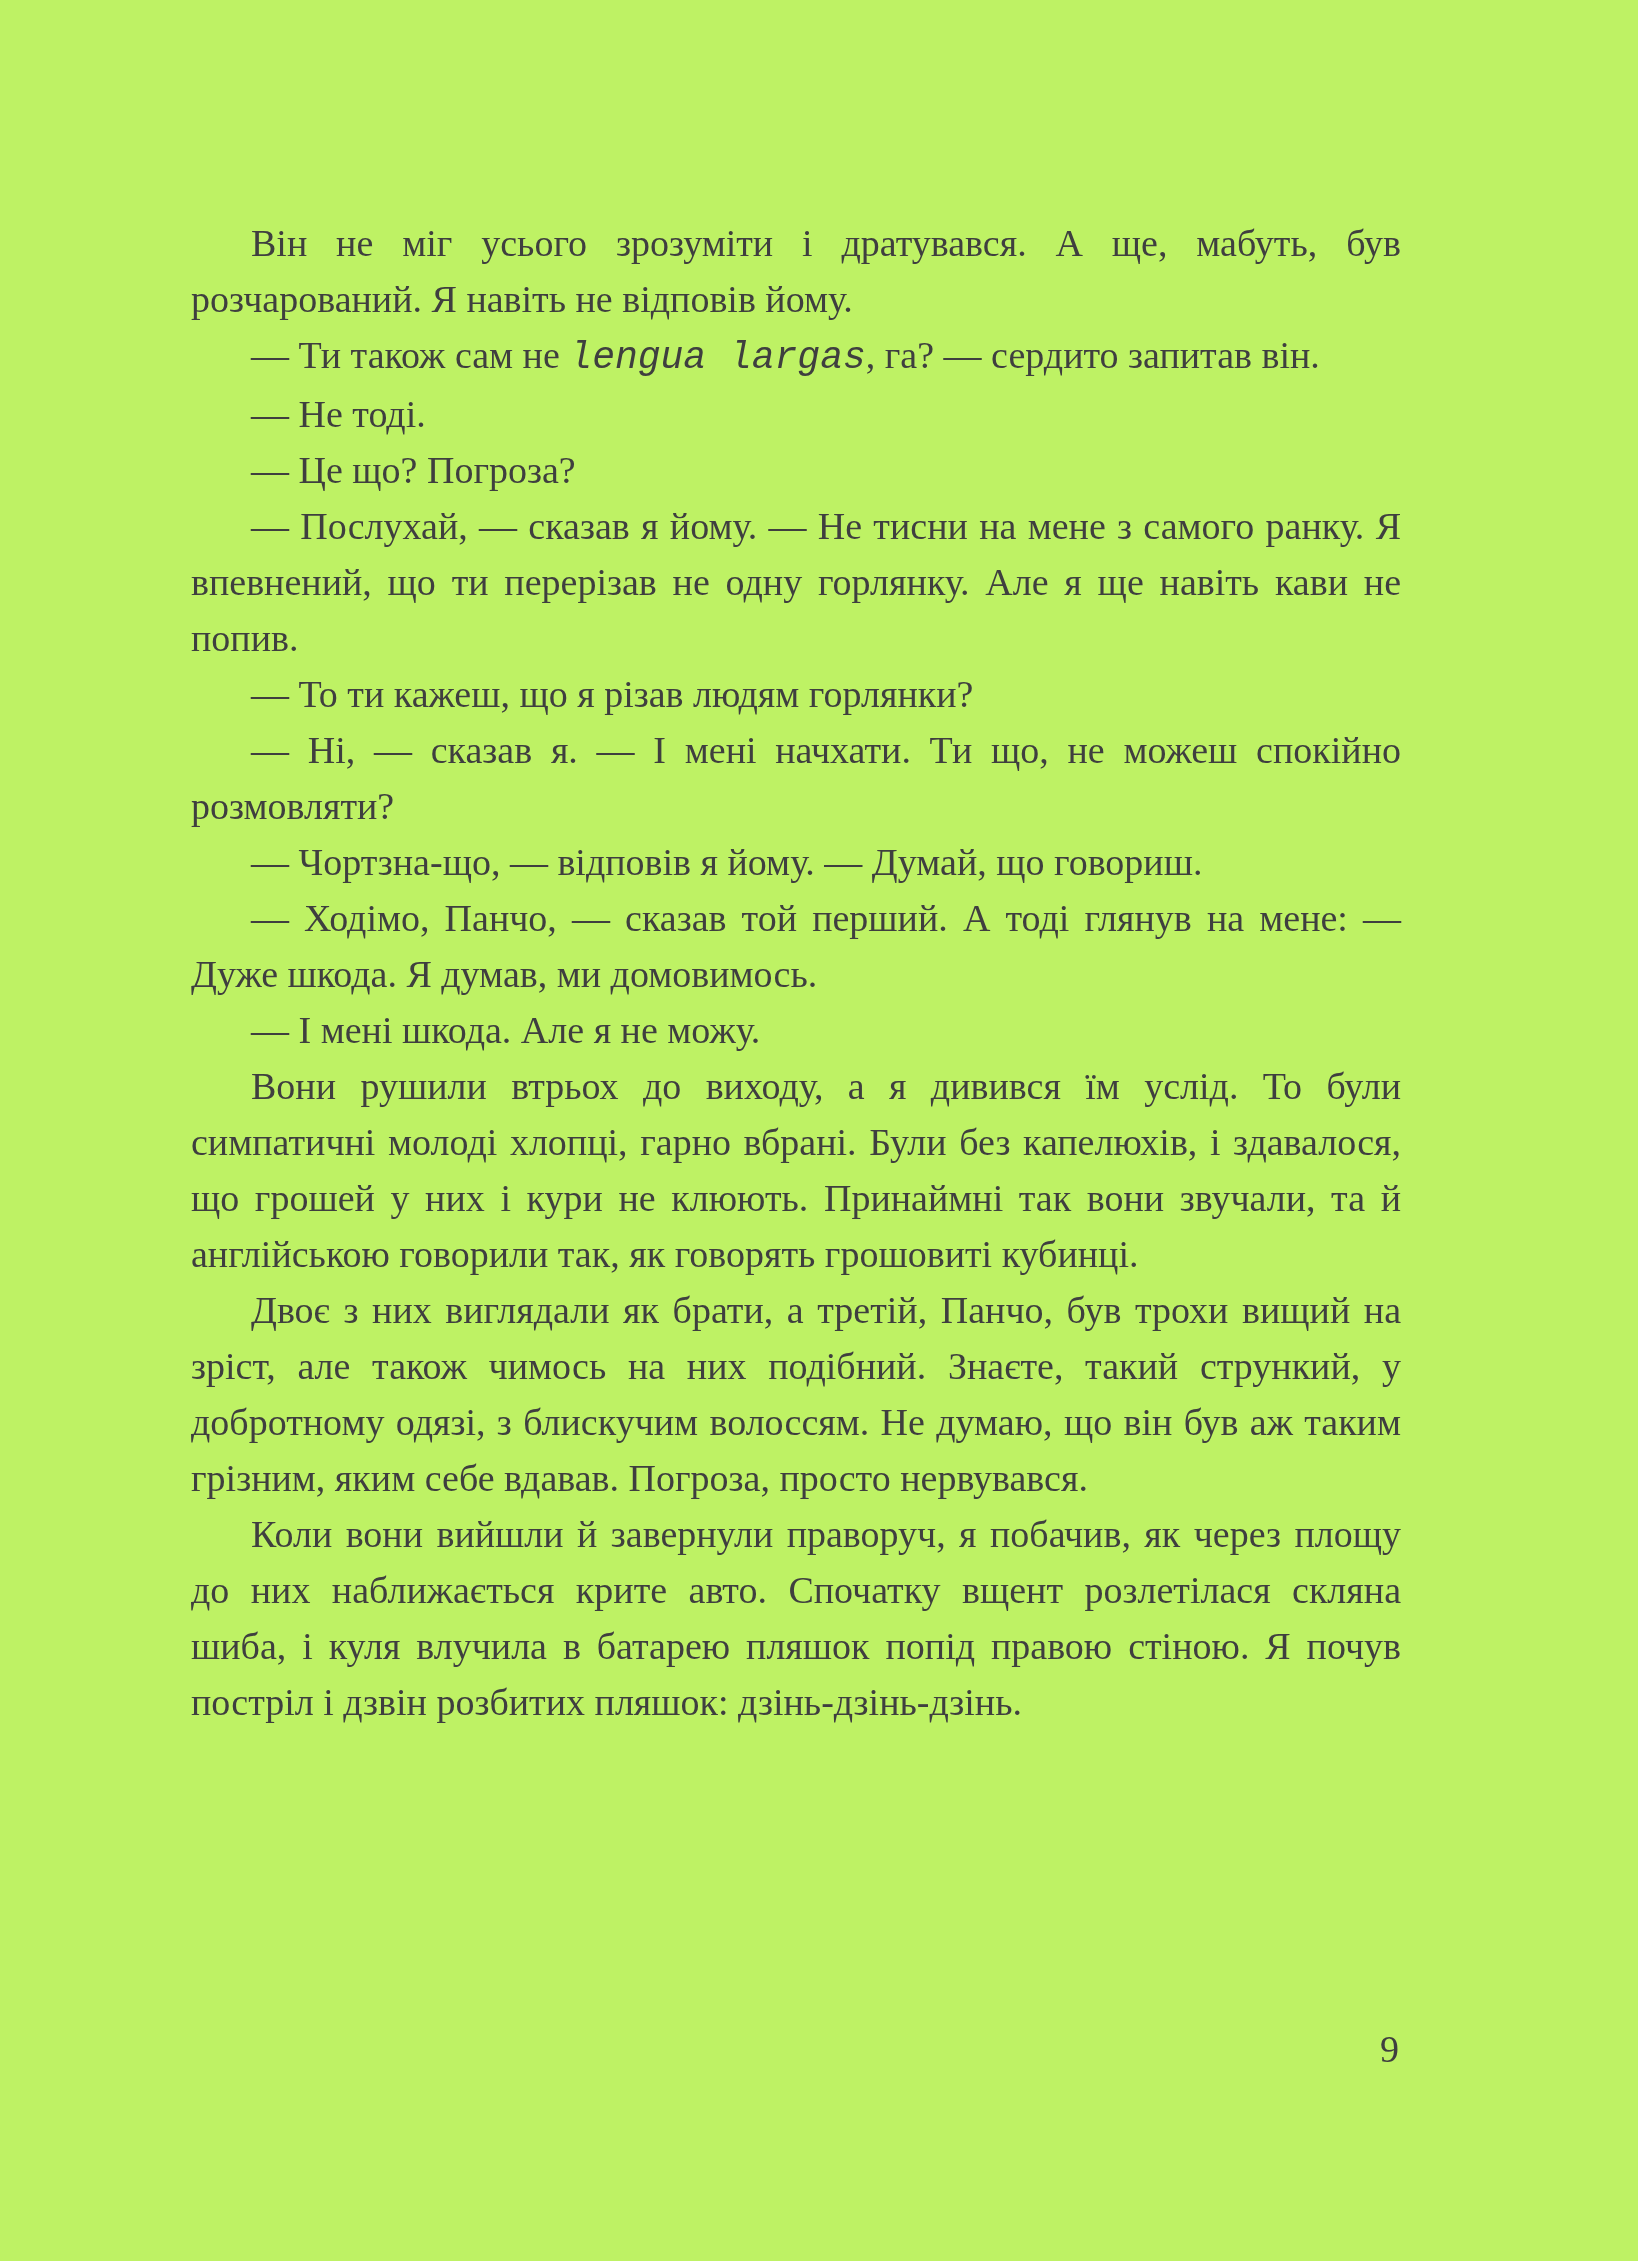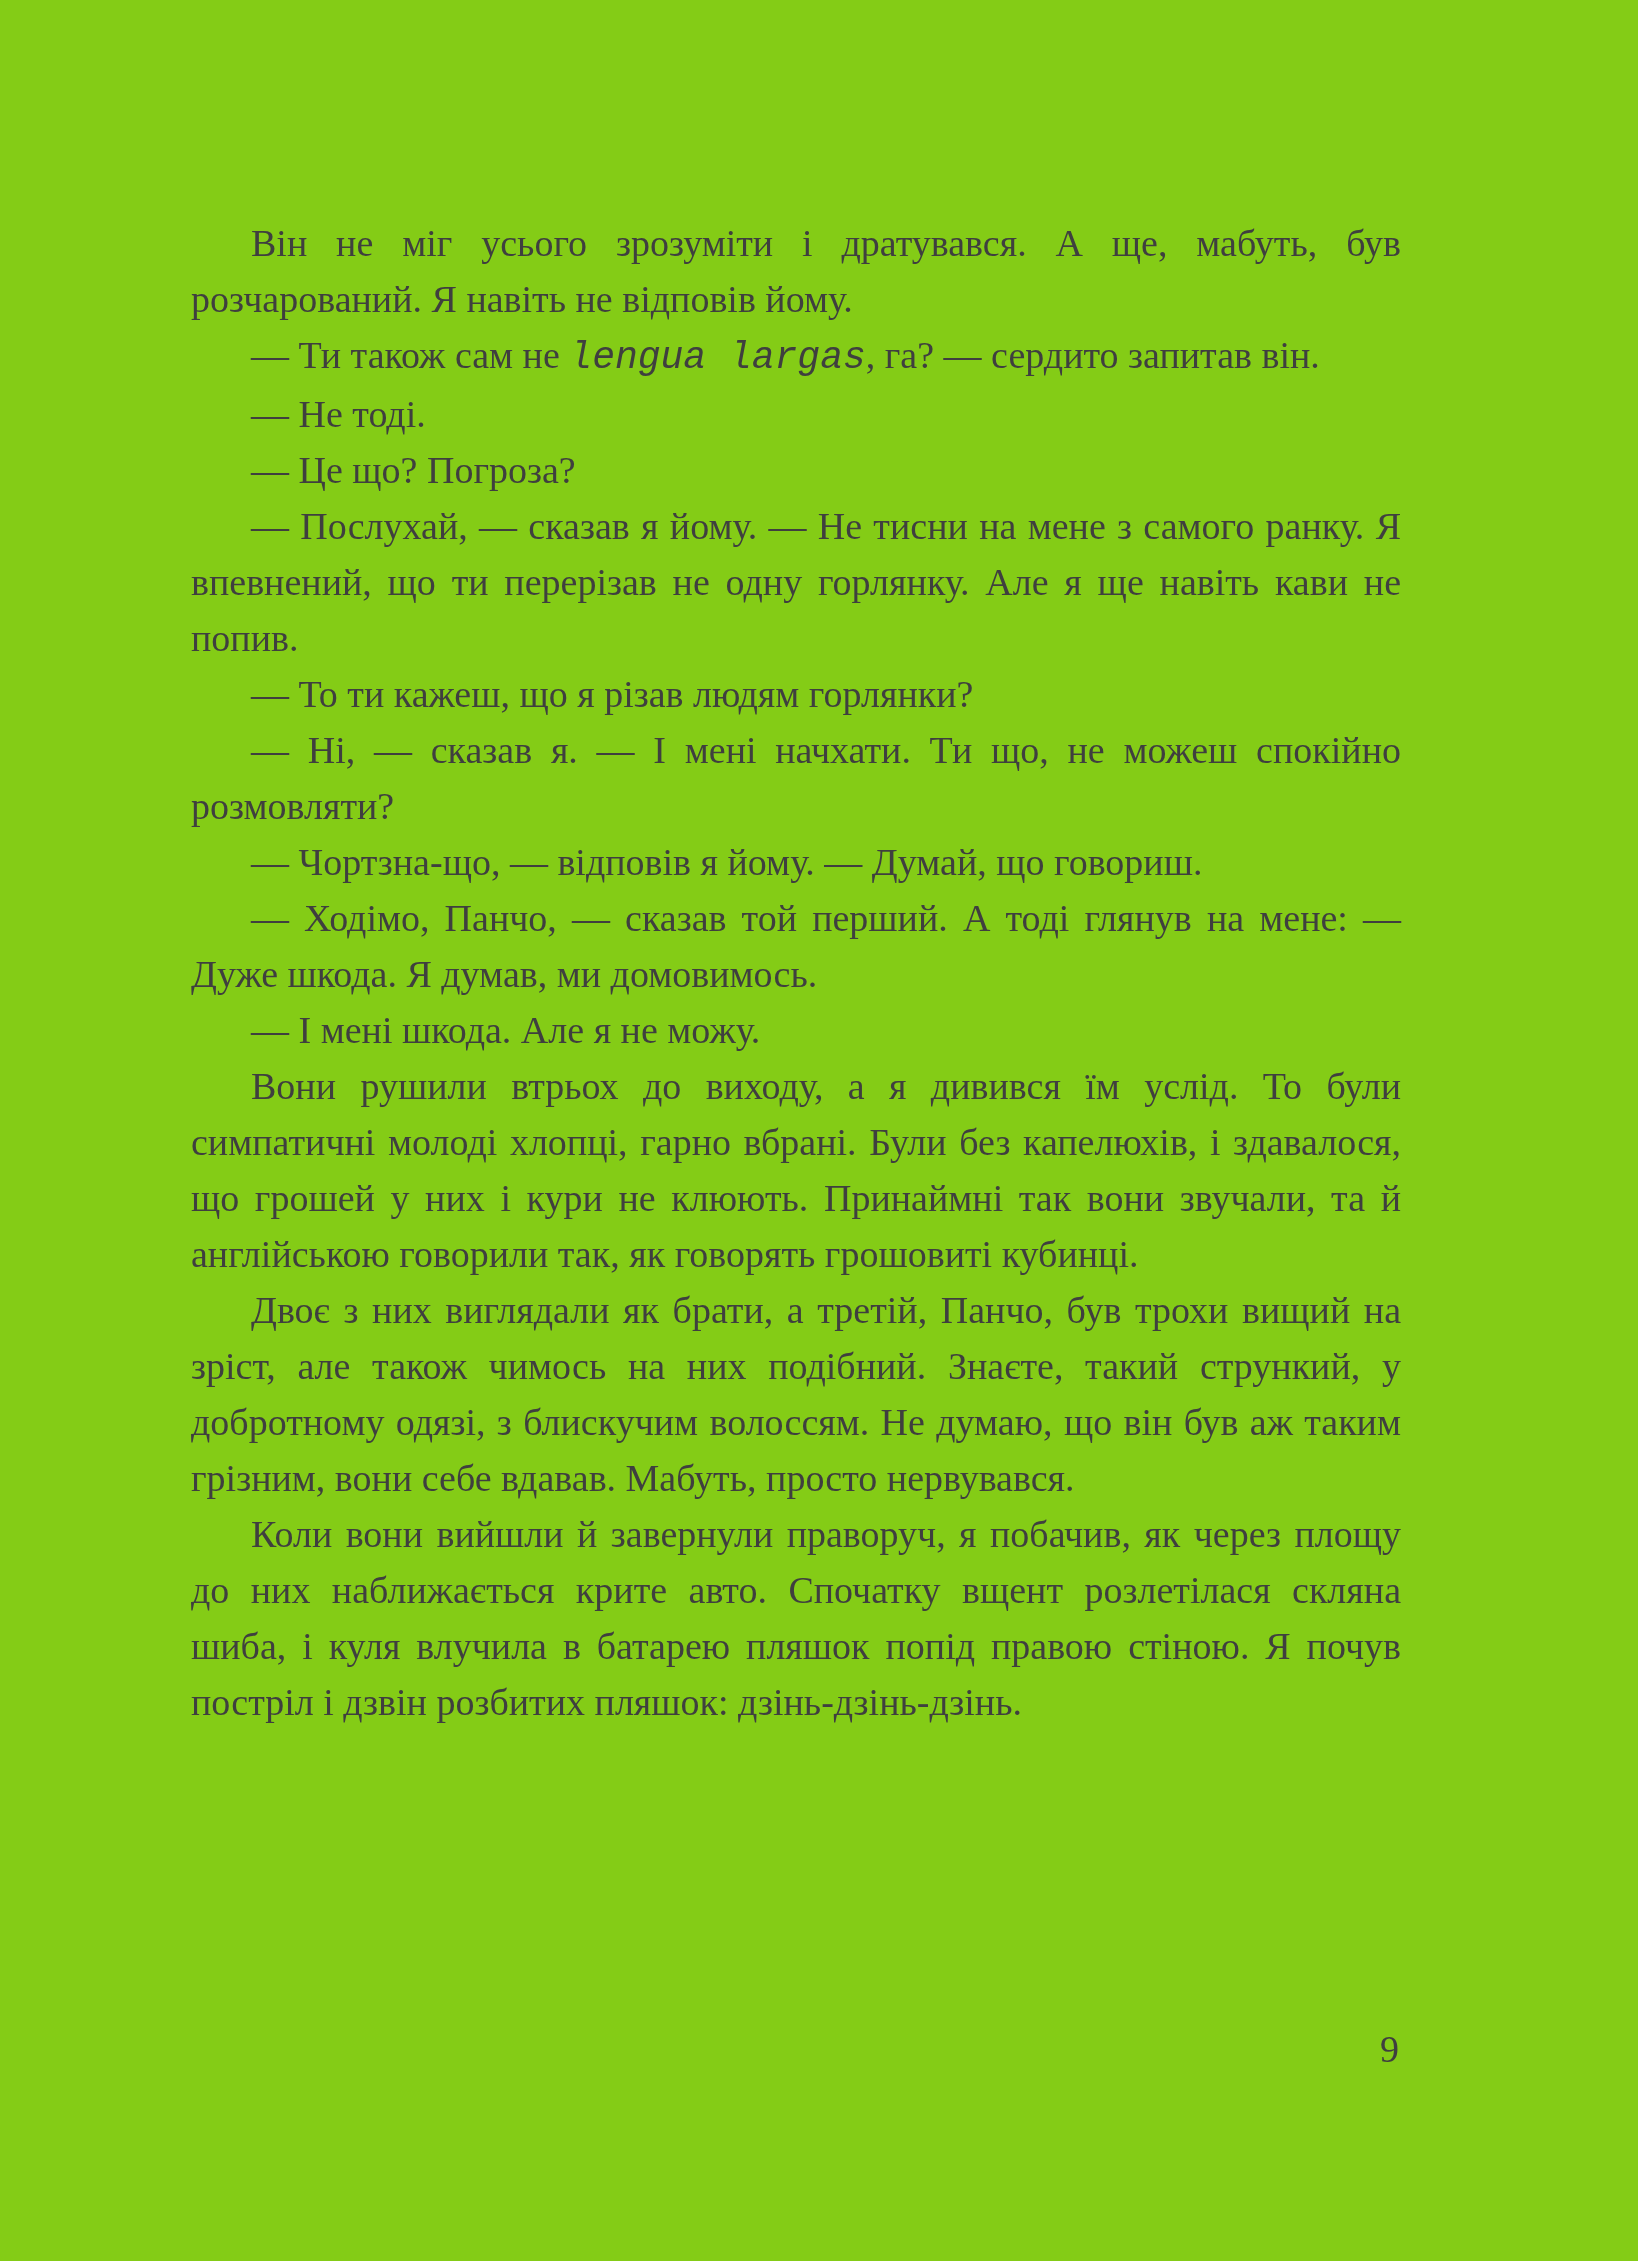--- a/index.html
+++ b/index.html
@@ -11,21 +11,21 @@
       width: 1638px;
       height: 2261px;
       position: relative;
       font-family: "Liberation Serif", "DejaVu Serif", serif;
       color: #3f3f3f;
       overflow: hidden;
     }
     .page {
       position: absolute;
       inset: 0;
-      background: #84cc16;
+      background: #bef264;
     }
     .text-block {
       position: absolute;
       left: 191px;
       top: 215px;
       width: 1210px;
       font-size: 38px;
       line-height: 56px;
       text-align: justify;
       text-justify: inter-word;
@@ -60,18 +60,18 @@
       <p class="para"><span>— Ти також сам не </span><span class="italic">lengua largas</span><span>, га? — сердито запитав він.</span></p>
       <p class="para"><span>— Не тоді.</span></p>
       <p class="para"><span>— Це що? Погроза?</span></p>
       <p class="para"><span>— Послухай, — сказав я йому. — Не тисни на мене з самого ранку. Я впевнений, що ти перерізав не одну горлянку. Але я ще навіть кави не попив.</span></p>
       <p class="para"><span>— То ти кажеш, що я різав людям горлянки?</span></p>
       <p class="para"><span>— Ні, — сказав я. — І мені начхати. Ти що, не можеш спокійно розмовляти?</span></p>
       <p class="para"><span>— Чортзна-що, — відповів я йому. — Думай, що говориш.</span></p>
       <p class="para"><span>— Ходімо, Панчо, — сказав той перший. А тоді глянув на мене: — Дуже шкода. Я думав, ми домовимось.</span></p>
       <p class="para"><span>— І мені шкода. Але я не можу.</span></p>
       <p class="para"><span>Вони рушили втрьох до виходу, а я дивився їм услід. То були симпатичні молоді хлопці, гарно вбрані. Були без капелюхів, і здавалося, що грошей у них і кури не клюють. Принаймні так вони звучали, та й англійською говорили так, як говорять грошовиті кубинці.</span></p>
-      <p class="para"><span>Двоє з них виглядали як брати, а третій, Панчо, був трохи вищий на зріст, але також чимось на них подібний. Знаєте, такий стрункий, у добротному одязі, з блискучим волоссям. Не думаю, що він був аж таким грізним, вони себе вдавав. Мабуть, просто нервувався.</span></p>
+      <p class="para"><span>Двоє з них виглядали як брати, а третій, Панчо, був трохи вищий на зріст, але також чимось на них подібний. Знаєте, такий стрункий, у добротному одязі, з блискучим волоссям. Не думаю, що він був аж таким грізним, яким себе вдавав. Погроза, просто нервувався.</span></p>
       <p class="para"><span>Коли вони вийшли й завернули праворуч, я побачив, як через площу до них наближається крите авто. Спочатку вщент розлетілася скляна шиба, і куля влучила в батарею пляшок попід правою стіною. Я почув постріл і дзвін розбитих пляшок: дзінь-дзінь-дзінь.</span></p>
     </div>
   <div class="page-number">9</div>
 </div>
 
 
 </body></html>

